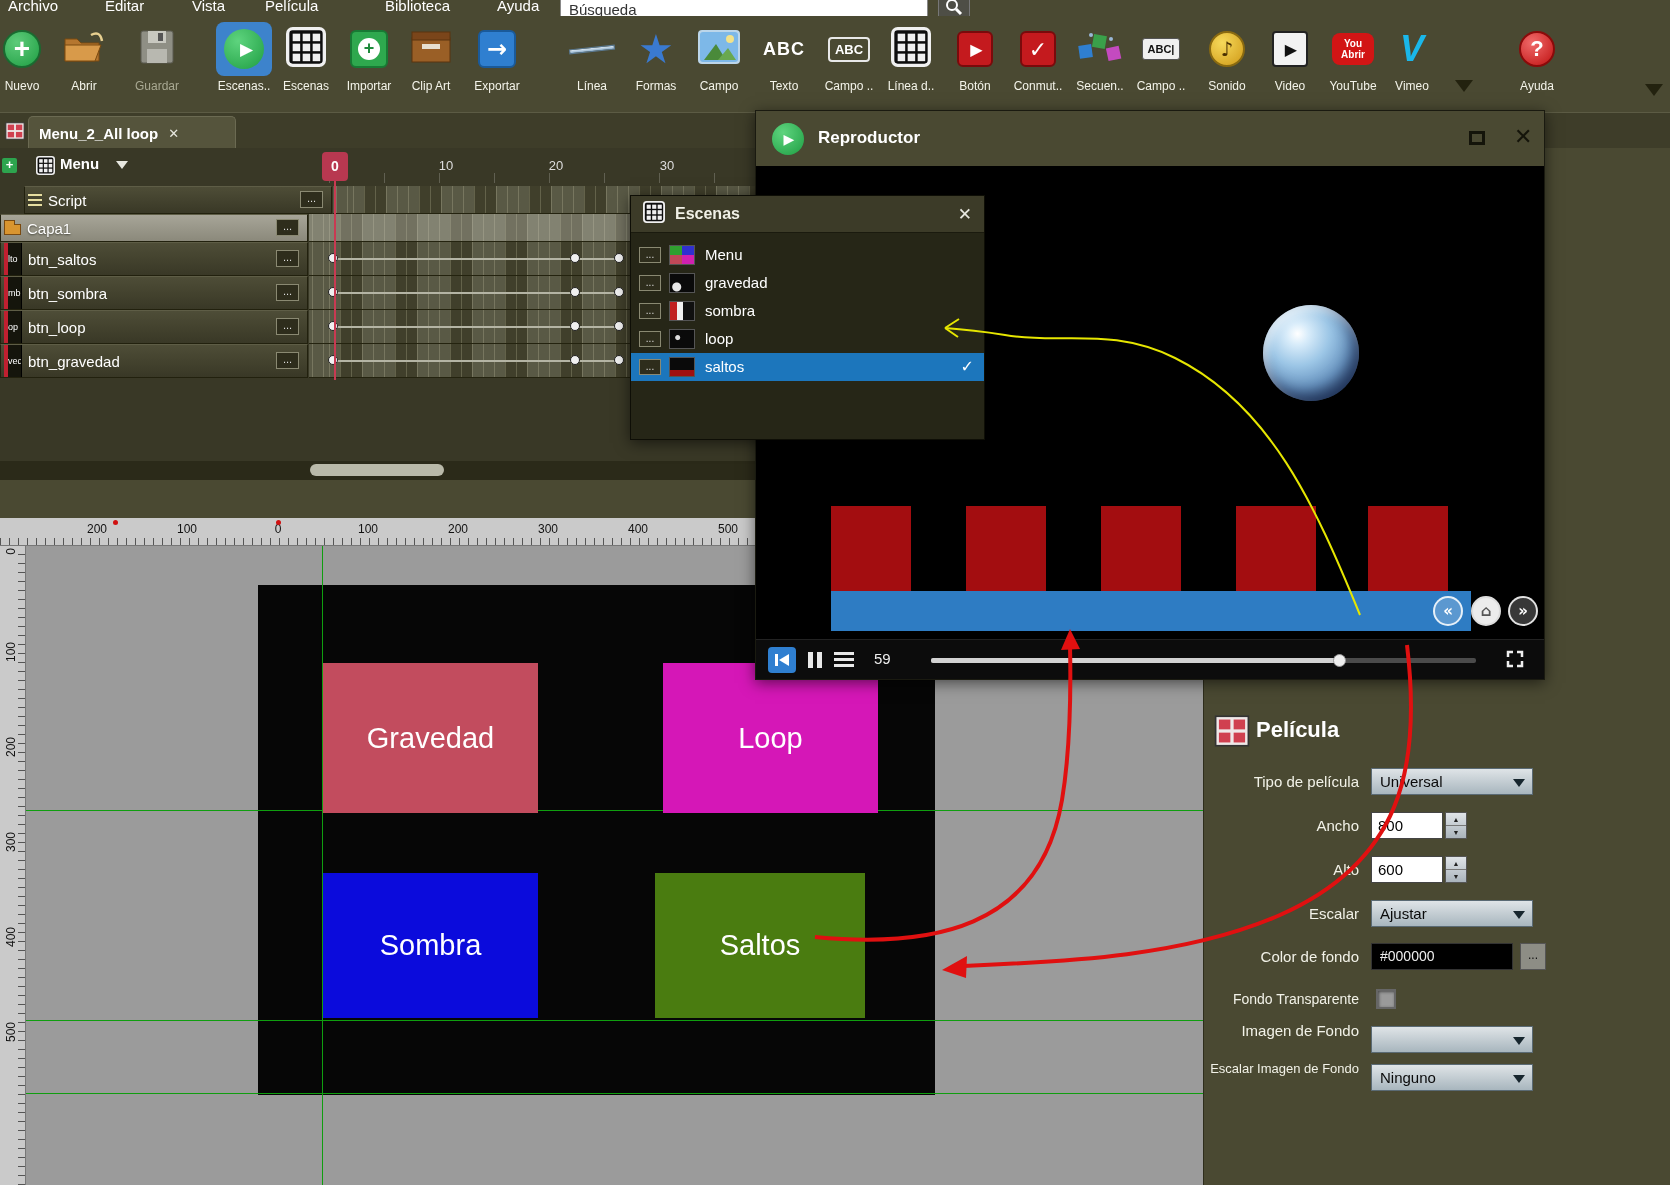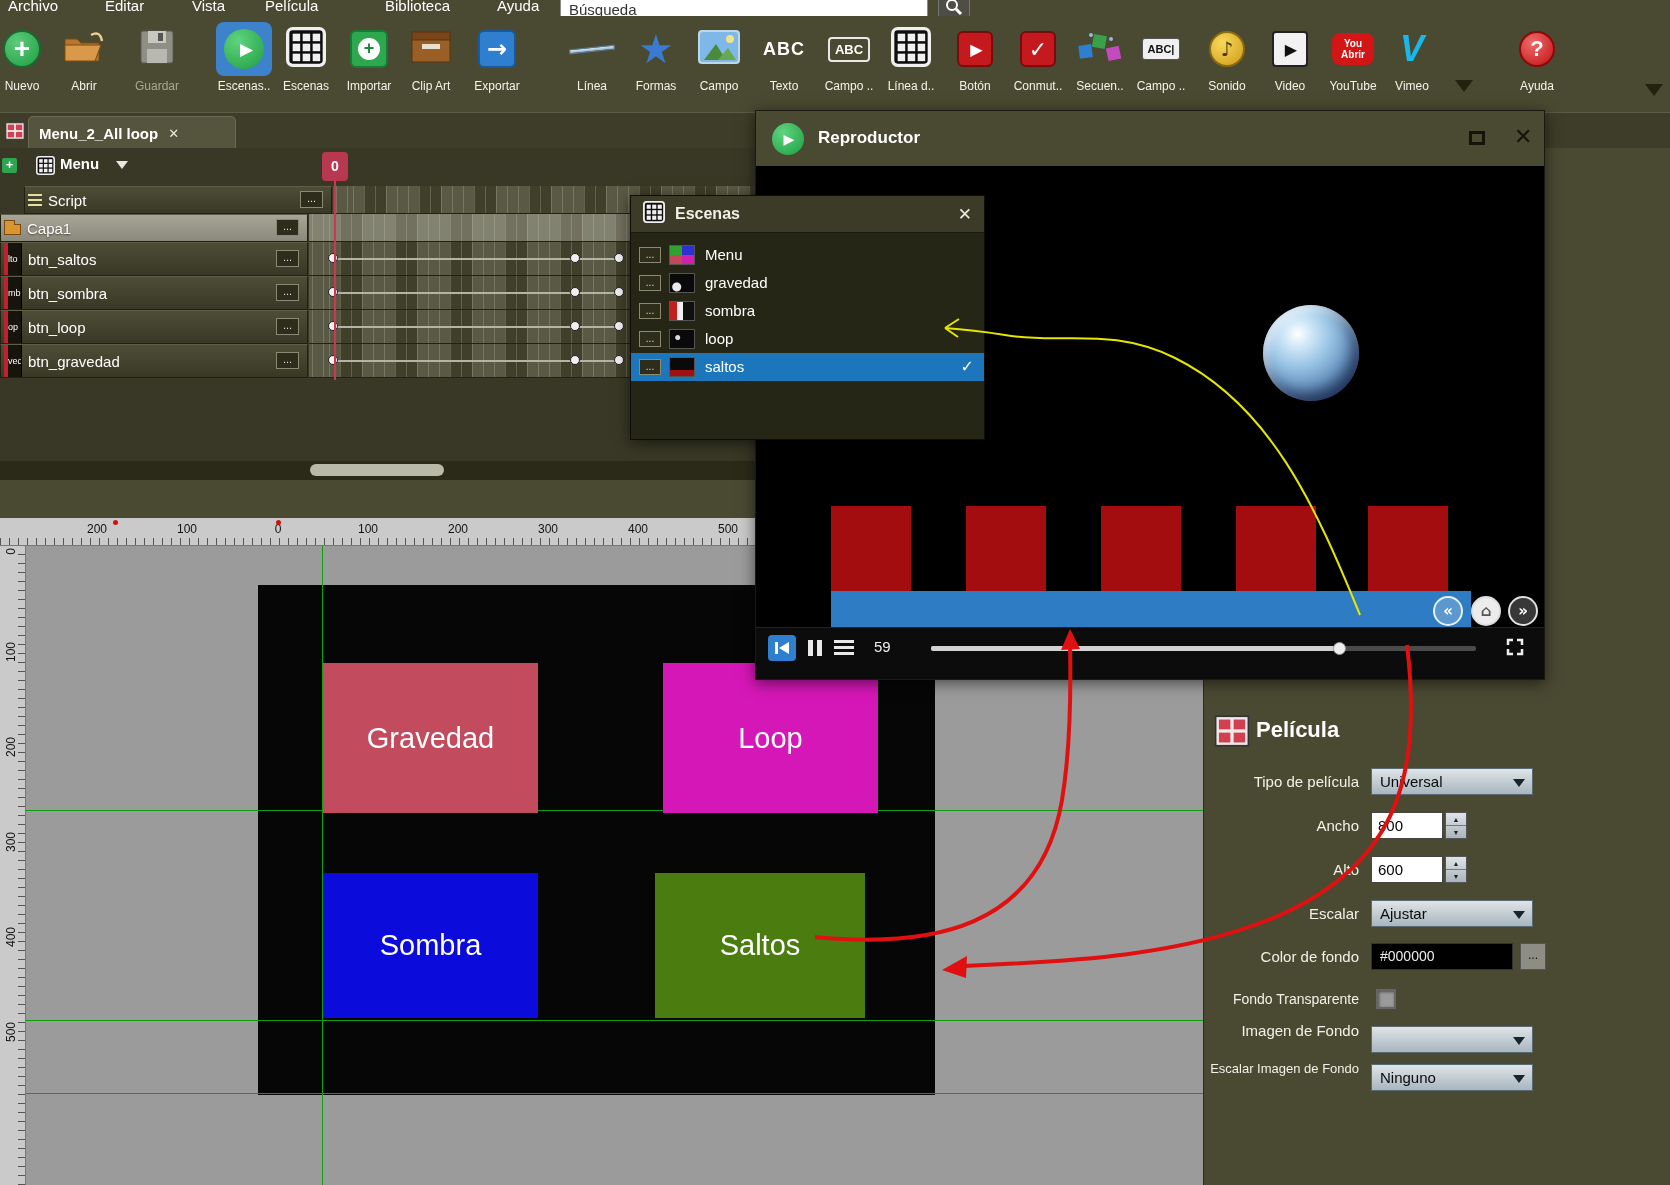--- a/index.html
+++ b/index.html
@@ -117,21 +117,21 @@
 #playerttl{position:absolute;left:0;top:0;width:100%;height:55px;background:#4a4932;}
 .winbtn{position:absolute;cursor:pointer;}
 #redblocks div{position:absolute;top:395px;width:80px;height:85px;background:#a30d10;}
 #bluebar{position:absolute;left:75px;top:480px;width:640px;height:40px;background:#2e7cc3;}
 .navcirc{position:absolute;top:5px;width:30px;height:30px;border-radius:50%;border:2px solid rgba(255,255,255,.85);
   background:rgba(255,255,255,.22);color:#fff;font-size:15px;font-weight:bold;text-align:center;line-height:26px;cursor:pointer;
   font-family:"DejaVu Sans",sans-serif;}
 #bubble{position:absolute;left:507px;top:194px;width:96px;height:96px;border-radius:50%;
   background:radial-gradient(circle at 36% 30%,#ffffff 0%,#d8ecfa 12%,#9cc6e6 35%,#6793c0 60%,#3c6290 82%,#27456e 100%);
   box-shadow:inset -6px -8px 14px rgba(0,0,30,.5), inset 4px 6px 8px rgba(255,255,255,.6);}
-#ctrlbar{position:absolute;left:0;bottom:0;width:100%;height:52px;background:#0c0c0c;border-top:1px solid #222;}
+#ctrlbar{position:absolute;left:0;bottom:0;width:100%;height:40px;background:#0c0c0c;border-top:1px solid #222;}
 #skipbtn{position:absolute;left:12px;top:7px;width:28px;height:26px;background:#2f7fd0;border-radius:4px;
   display:flex;align-items:center;justify-content:center;cursor:pointer;}
 .pbar{position:absolute;top:12px;width:5px;height:16px;background:#e8e8e8;}
 .hbar{position:absolute;left:78px;width:20px;height:3px;background:#e8e8e8;}
 #slidertrack{position:absolute;left:175px;top:18px;width:545px;height:5px;background:#4b4b4b;border-radius:2px;}
 #sliderfill{position:absolute;left:0;top:0;height:5px;background:#d2d2d2;border-radius:2px;}
 #sliderthumb{position:absolute;top:-4px;width:13px;height:13px;border-radius:50%;background:#eee;border:1px solid #999;}
 
 #esc{left:630px;top:195px;width:355px;height:245px;background:#262617;border:1px solid #0e0e06;
   box-shadow:0 3px 14px rgba(0,0,0,.55);z-index:30;}
@@ -388,20 +388,25 @@
           <rect x="3" y="12" width="7" height="6" fill="#d04050"></rect>
           <rect x="12" y="12" width="7" height="6" fill="#d04050"></rect>
         </svg></span>
     <div id="tab1">
       <span class="ttl">Menu_2_All loop</span>
       <span class="xbtn">✕</span>
     </div>
   </div>
 
   <div id="timeline" class="abs">
+    <div class="tlruler">
+      <span class="tlnum" style="left:137px">10</span>
+      <span class="tlnum" style="left:247px">20</span>
+      <span class="tlnum" style="left:358px">30</span>
+    </div>
     <div class="abs" style="left:2px;top:10px;width:15px;height:15px;background:#2da44e;border-radius:2px;color:#fff;font-weight:bold;font-size:13px;line-height:14px;text-align:center;">+</div>
     <span class="abs" style="left:36px;top:8px;"><svg width="19" height="19" viewBox="0 0 24 24">
           <rect x="1" y="1" width="22" height="22" rx="3" fill="#0d0d0d" stroke="#f0f0f0" stroke-width="2"></rect>
           <g fill="#f0f0f0">
             <rect x="4" y="4" width="4.5" height="4.5"></rect>
             <rect x="10" y="4" width="4.5" height="4.5"></rect>
             <rect x="16" y="4" width="4.5" height="4.5"></rect>
             <rect x="4" y="10" width="4.5" height="4.5"></rect>
             <rect x="10" y="10" width="4.5" height="4.5"></rect>
             <rect x="16" y="10" width="4.5" height="4.5"></rect>

